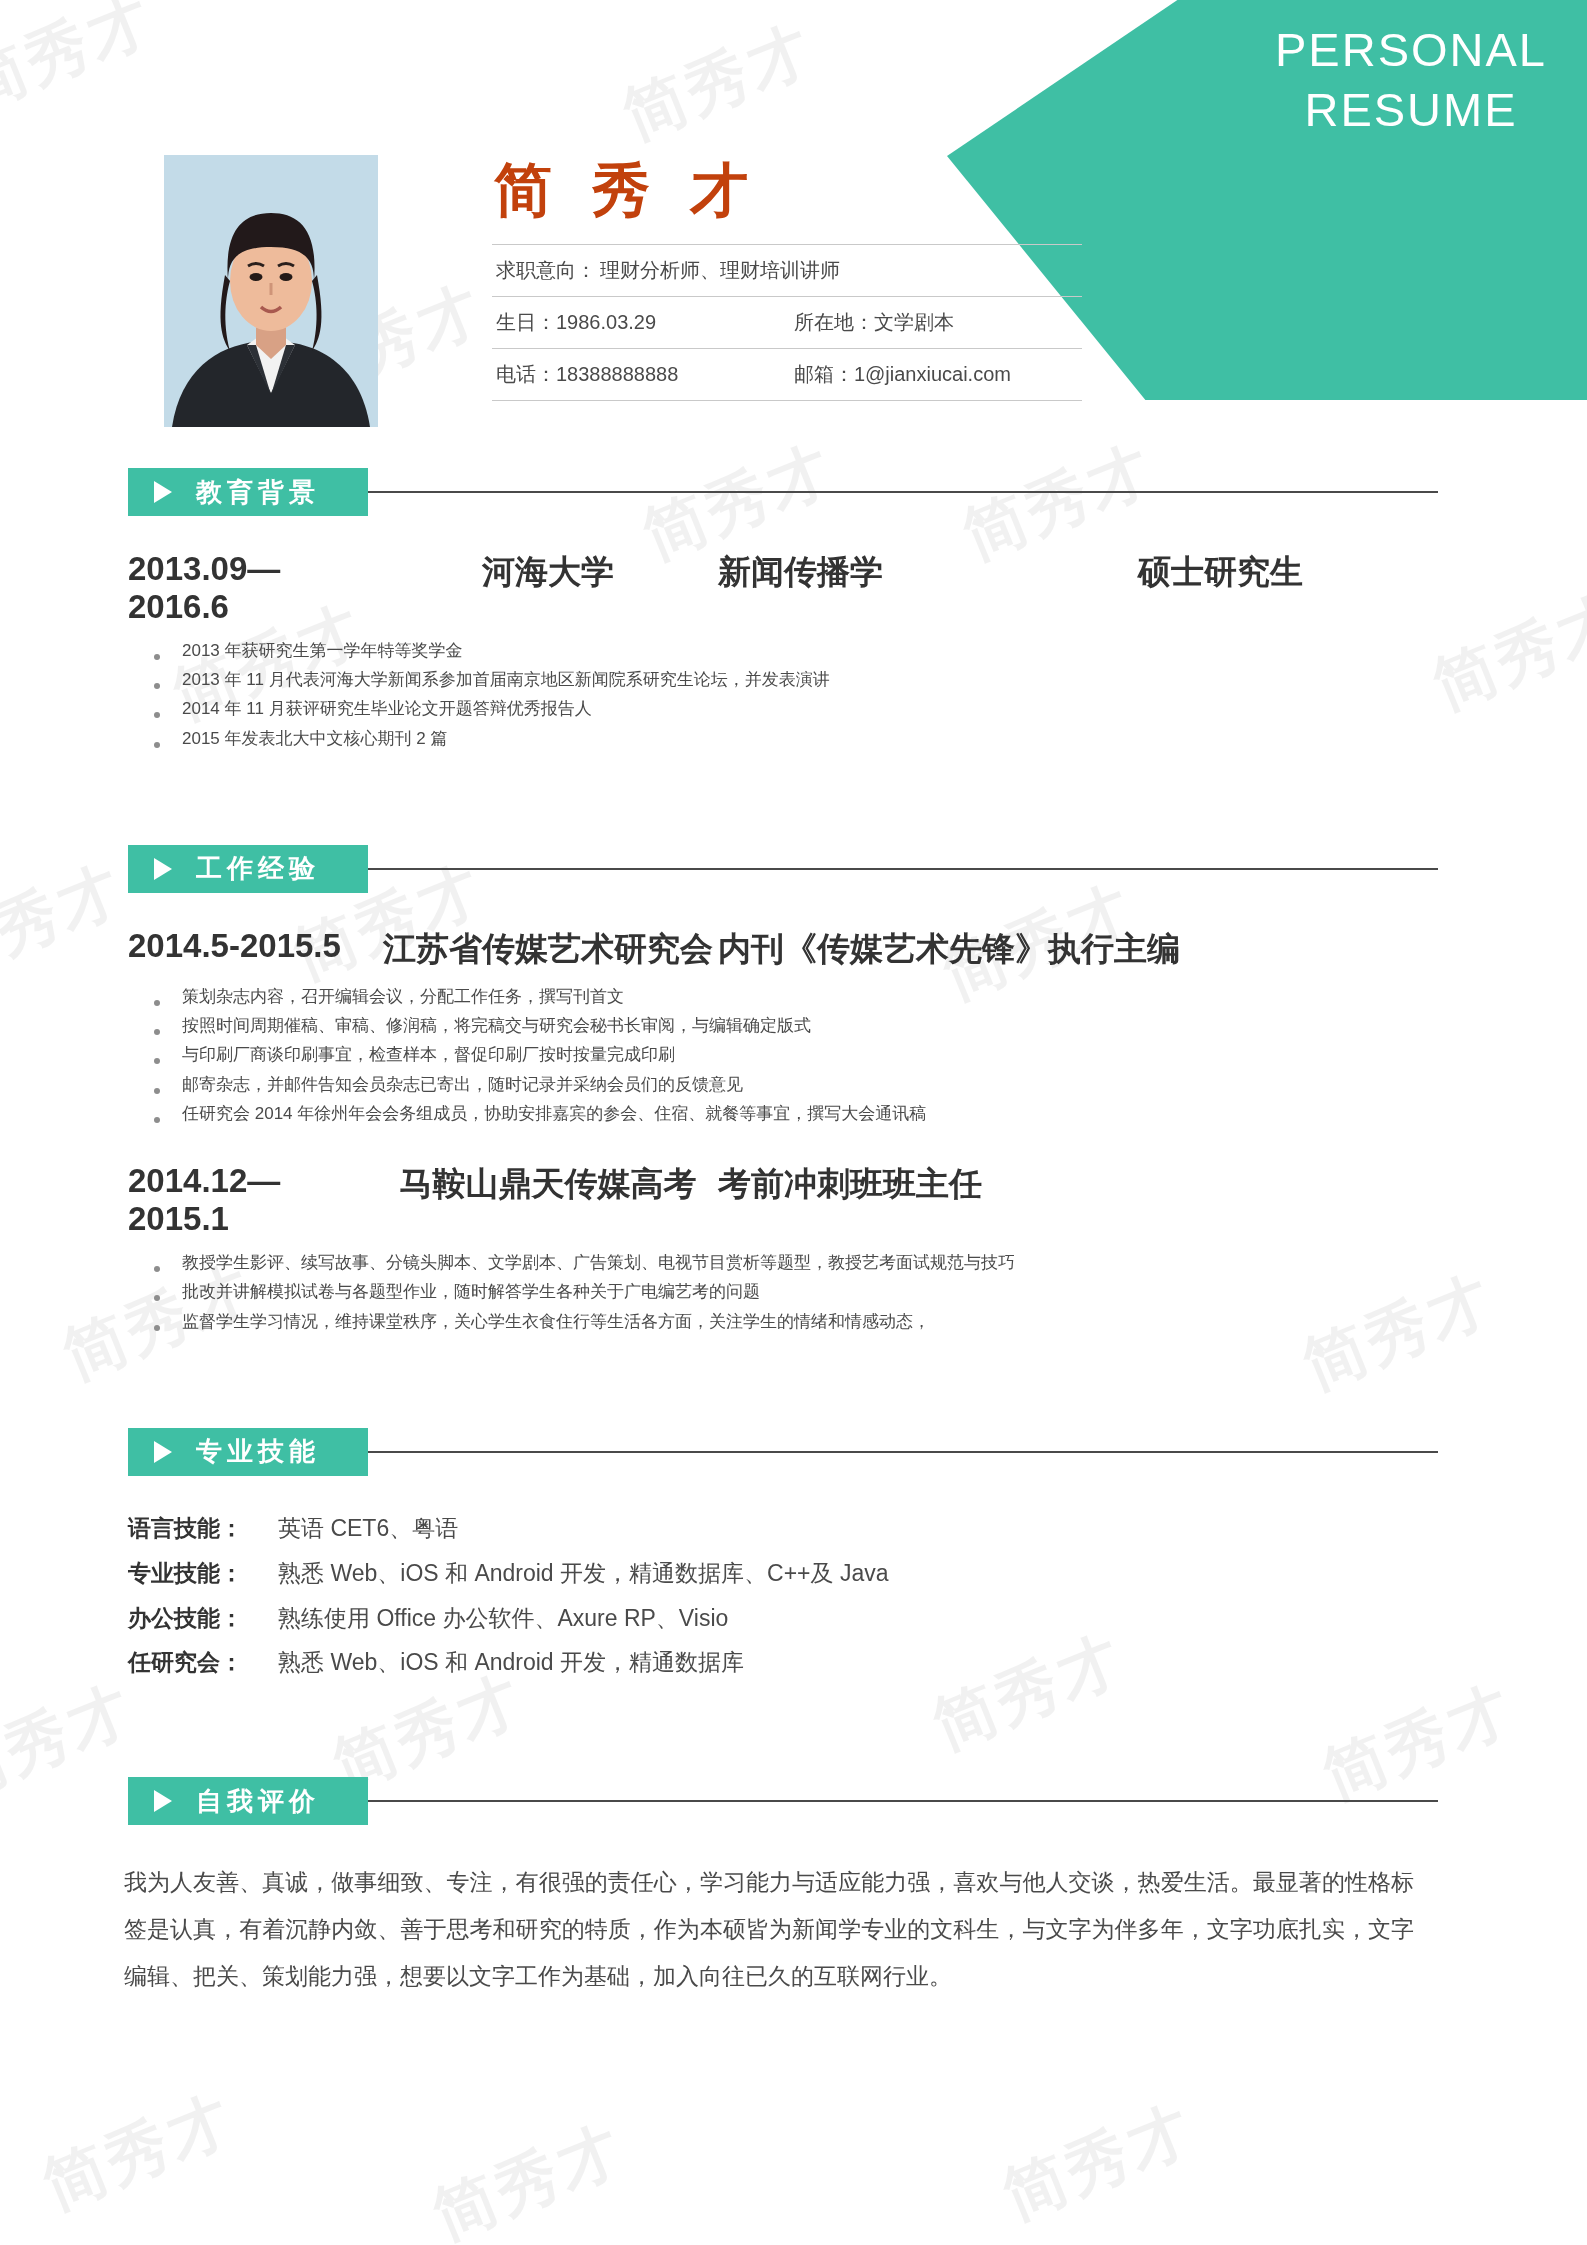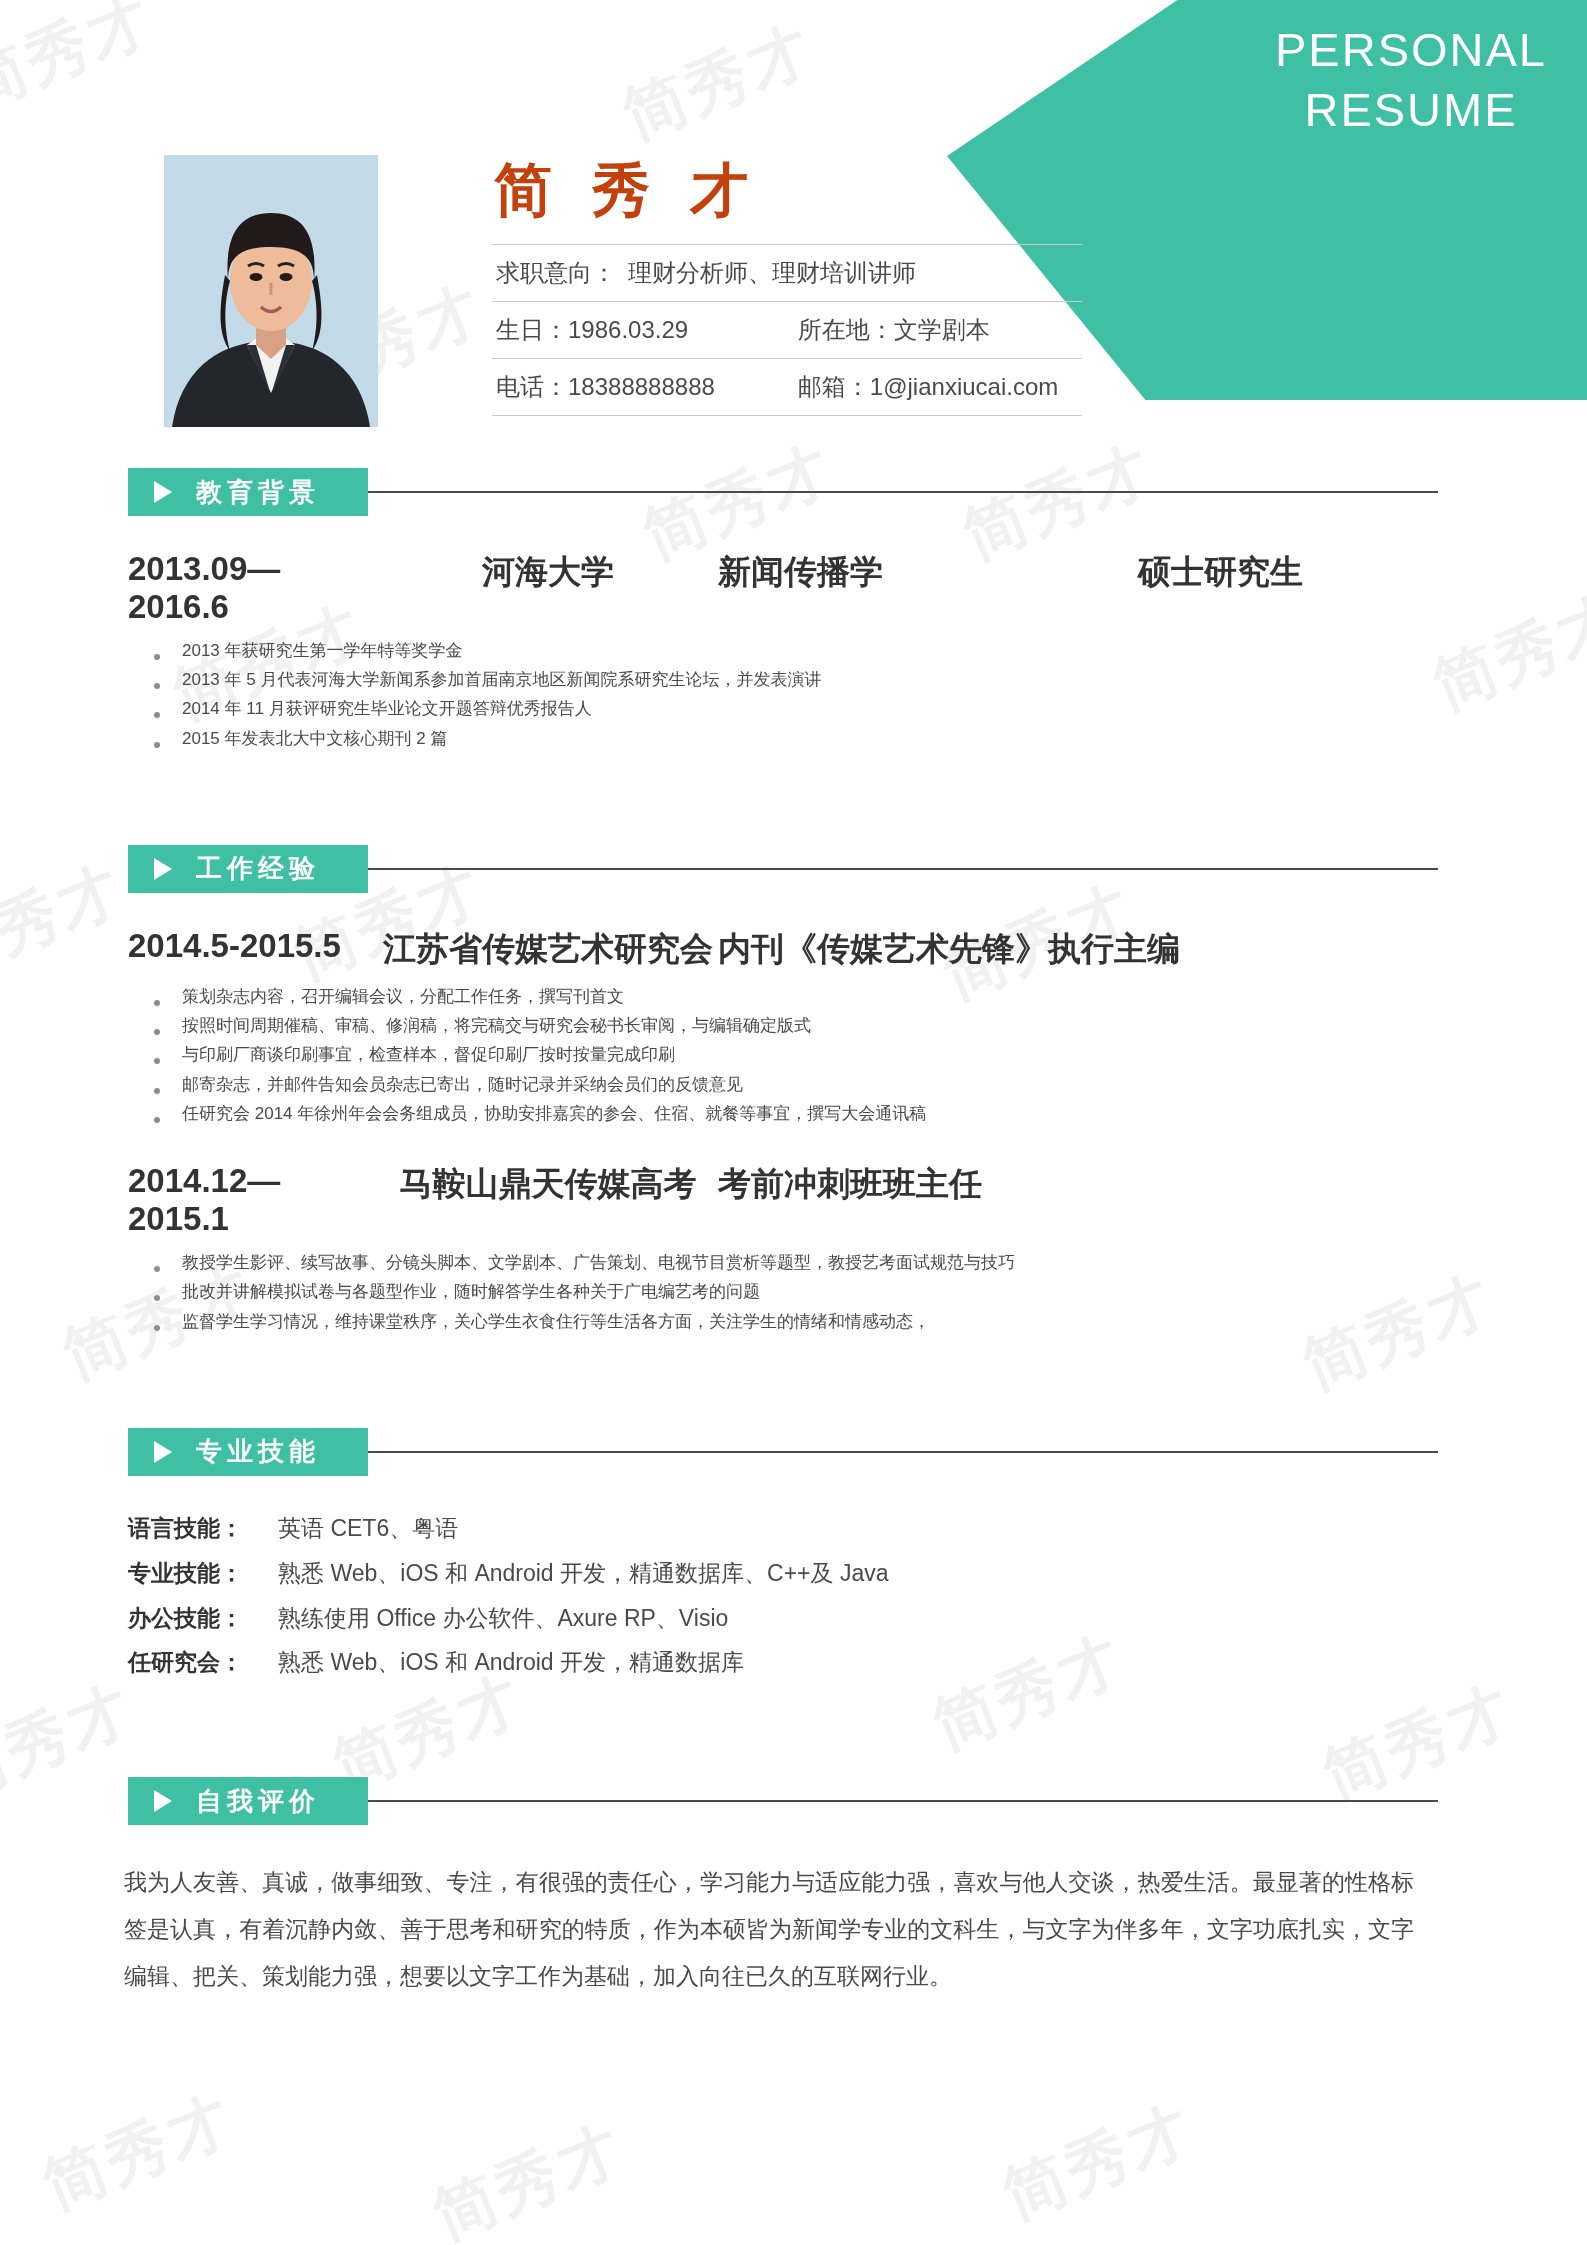--- a/index.html
+++ b/index.html
@@ -80,24 +80,24 @@
   .name {
     font-size: 58px;
     font-weight: 700;
     letter-spacing: 12px;
     color: #c2410c;
     margin: 0 0 14px 2px;
   }
   .rowline {
     border-bottom: 1.5px solid #c9c9c9;
     padding: 12px 4px 12px 4px;
-    font-size: 24px;
+    font-size: 20px;
     color: #4a4a4a;
     display: flex;
-    gap: 12px;
+    gap: 4px;
     white-space: nowrap;
     width: 590px;
   }
   .rowline.first { border-top: 1.5px solid #c9c9c9; }
   .rowline .cell-left { width: 300px; }
   .rowline .cell-right { width: 290px; }
 
   
   .section { position: relative; z-index: 2; }
   .sec-head {
@@ -307,21 +307,21 @@
   <div class="body-wrap">
     <div class="entry">
       <div class="entry-row">
         <span class="c1">2013.09—2016.6</span>
         <span class="c2">河海大学</span>
         <span class="c3">新闻传播学</span>
         <span class="c4">硕士研究生</span>
       </div>
       <ul class="bullets">
         <li>2013 年获研究生第一学年特等奖学金</li>
-        <li>2013 年 5 月代表河海大学新闻系参加首届南京地区新闻院系研究生论坛，并发表演讲</li>
+        <li>2013 年 11 月代表河海大学新闻系参加首届南京地区新闻院系研究生论坛，并发表演讲</li>
         <li>2014 年 11 月获评研究生毕业论文开题答辩优秀报告人</li>
         <li>2015 年发表北大中文核心期刊 2 篇</li>
       </ul>
     </div>
   </div>
 </div>
 
 <div class="spacer-lg"></div>
 
 <div class="section">

